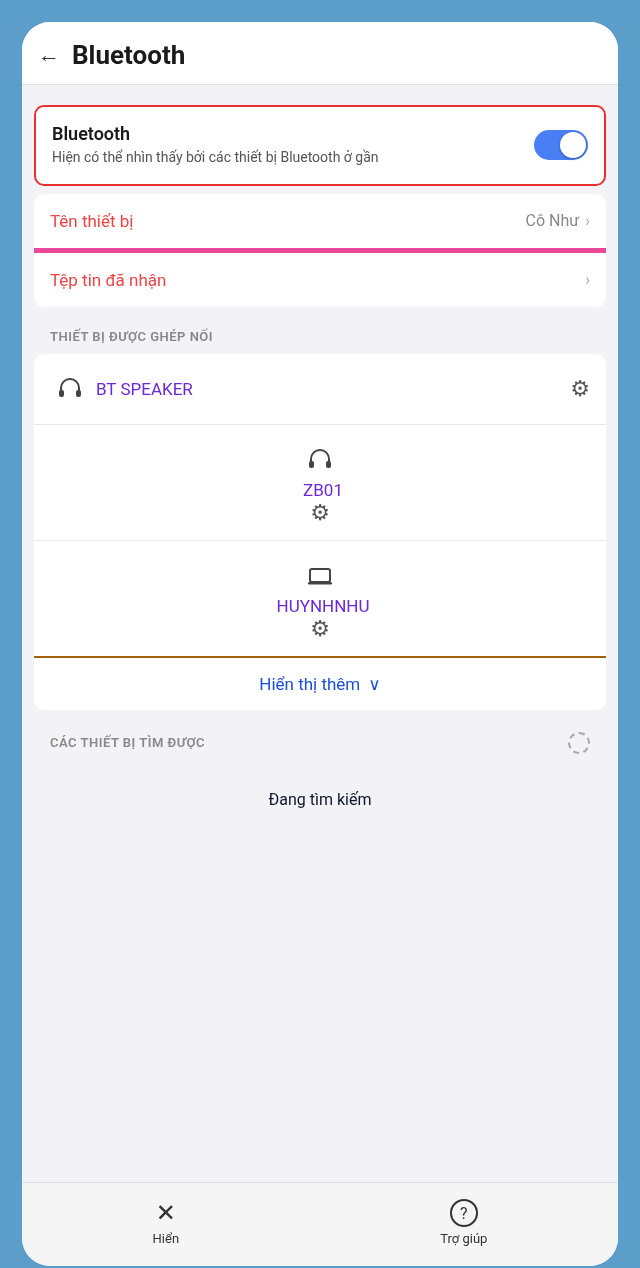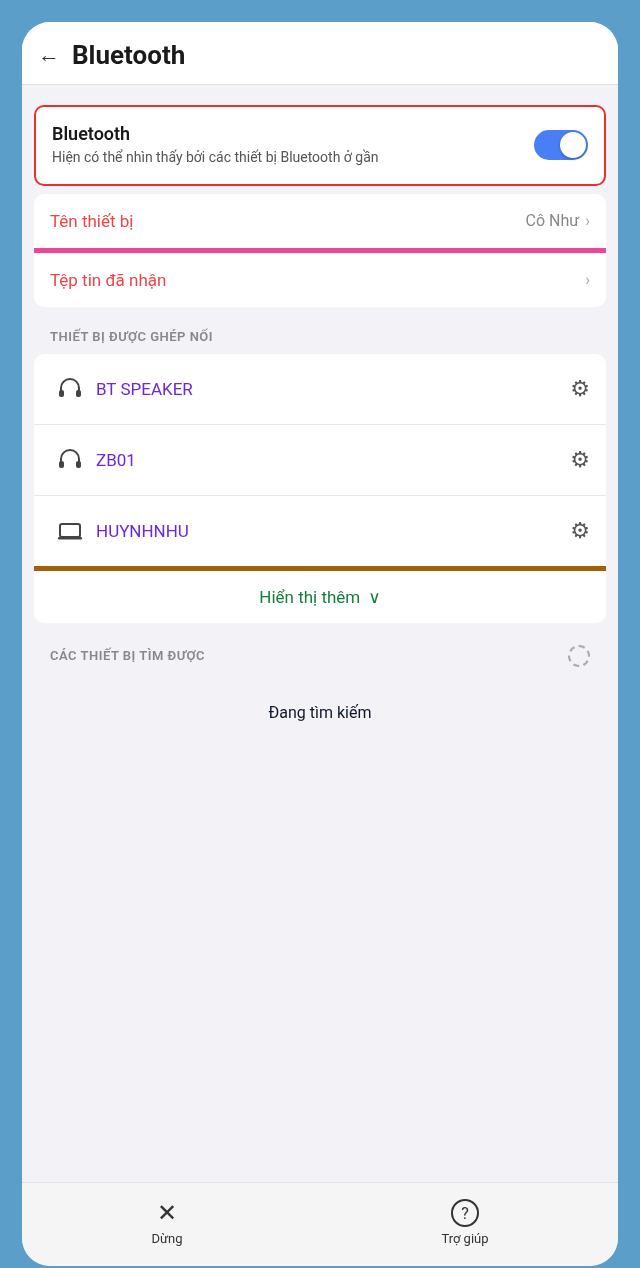--- a/index.html
+++ b/index.html
@@ -144,20 +144,21 @@
       overflow: hidden;
     }
     .device-item {
       display: flex;
       align-items: center;
       padding: 15px 16px;
       cursor: pointer;
     }
     .device-item + .device-item {
       border-top: 1px solid #e8e8e8;
+      flex-direction: column;
     }
     .device-icon {
       width: 40px;
       height: 40px;
       display: flex;
       align-items: center;
       justify-content: center;
       color: #444;
       font-size: 22px;
       flex-shrink: 0;
@@ -173,23 +174,23 @@
       font-size: 22px;
       cursor: pointer;
     }
     .show-more {
       display: flex;
       align-items: center;
       justify-content: center;
       gap: 8px;
       padding: 16px;
       font-size: 17px;
-      color: #15803d;
-      cursor: pointer;
-      border-top: 5px solid #a16207;
+      color: #1d4ed8;
+      cursor: pointer;
+      border-top: 2px solid #a16207;
     }
     .found-section-header {
       display: flex;
       align-items: center;
       justify-content: space-between;
       padding: 14px 28px 6px 28px;
     }
     .found-section-label {
       font-size: 13px;
       font-weight: 600;
@@ -328,21 +329,21 @@
         <div class="spinner"></div>
       </div>
 
       <div class="searching-text">Đang tìm kiếm</div>
 
     </div>
 
     <div class="bottom-bar">
       <div class="bottom-btn">
         <span class="bottom-btn-icon">✕</span>
-        <span class="bottom-btn-label">Dừng</span>
+        <span class="bottom-btn-label">Hiển</span>
       </div>
       <div class="bottom-btn">
         <span class="bottom-btn-icon" style="border: 2px solid #333; border-radius: 50%; width:28px; height:28px; display:flex; align-items:center; justify-content:center; font-size:16px;">?</span>
         <span class="bottom-btn-label">Trợ giúp</span>
       </div>
     </div>
 
   </div>
 </div>
 

